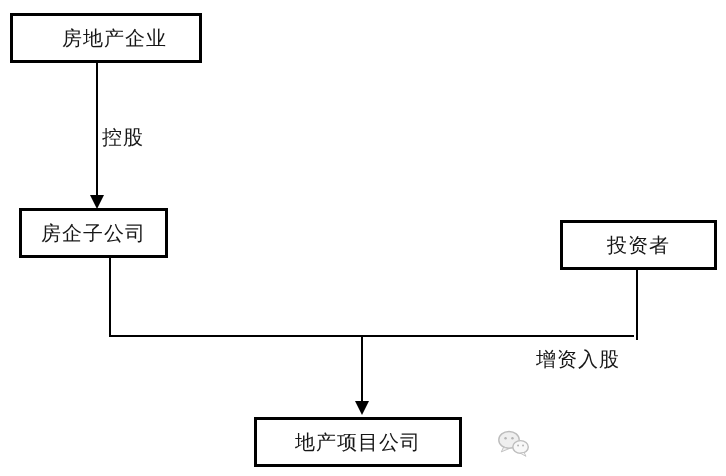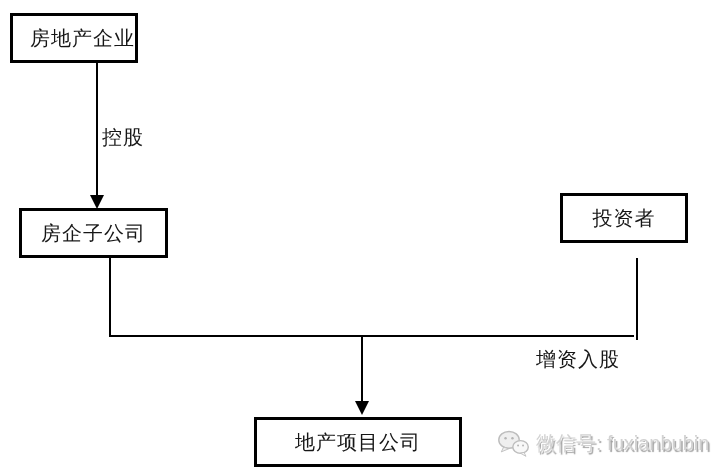--- a/index.html
+++ b/index.html
@@ -66,31 +66,31 @@
     <line x1="110" y1="258" x2="110" y2="337"></line>
 
     <line x1="637" y1="258" x2="637" y2="340"></line>
 
     <line x1="109" y1="336" x2="634" y2="336"></line>
 
     <line x1="362" y1="336" x2="362" y2="402"></line>
     <polygon points="362,415 355,401 369,401"></polygon>
   </svg>
 
-  <div class="node" style="left:10px; top:13px; width:128px; height:50px;padding-left:17px;">
+  <div class="node" style="left:10px; top:13px; width:192px; height:50px;padding-left:17px;">
     <span>房地产企业</span>
   </div>
 
   <div class="edge-label" style="left:102px; top:124px;text-align:center;">控股</div>
 
   <div class="node" style="left:19px; top:208px; width:149px; height:50px;">
     <span>房企子公司</span>
   </div>
 
-  <div class="node" style="left:560px; top:193px; width:128px; height:50px;">
+  <div class="node" style="left:560px; top:220px; width:157px; height:50px;">
     <span>投资者</span>
   </div>
 
   <div class="edge-label" style="left:536px; top:302px;margin-top:44px;">增资入股</div>
 
   <div class="node" style="left:254px; top:417px; width:208px; height:50px;">
     <span>地产项目公司</span>
   </div>
 
   <div class="watermark">
@@ -99,16 +99,15 @@
         <ellipse cx="13.5" cy="12.5" rx="11.5" ry="9.5" fill="#efefef" stroke="#bdbdbd" stroke-width="1.6"></ellipse>
         <polygon points="7.5,20.5 4.8,26 13,22.6" fill="#efefef" stroke="#bdbdbd" stroke-width="1"></polygon>
         <circle cx="9.6" cy="10.6" r="1.4" fill="#b5b5b5"></circle>
         <circle cx="17.4" cy="10.6" r="1.4" fill="#b5b5b5"></circle>
         <ellipse cx="26.5" cy="20.5" rx="8.7" ry="7.2" fill="#f8f8f8" stroke="#bdbdbd" stroke-width="1.6"></ellipse>
         <polygon points="30.5,26.6 32.6,31 26.2,27.4" fill="#f8f8f8" stroke="#bdbdbd" stroke-width="1"></polygon>
         <circle cx="23.7" cy="18.8" r="1.1" fill="#b5b5b5"></circle>
         <circle cx="29.3" cy="18.8" r="1.1" fill="#b5b5b5"></circle>
       </g>
     </svg>
-    <span>微信号: fuxianbubin</span>
   </div>
 
 </div>
 
 </body></html>

